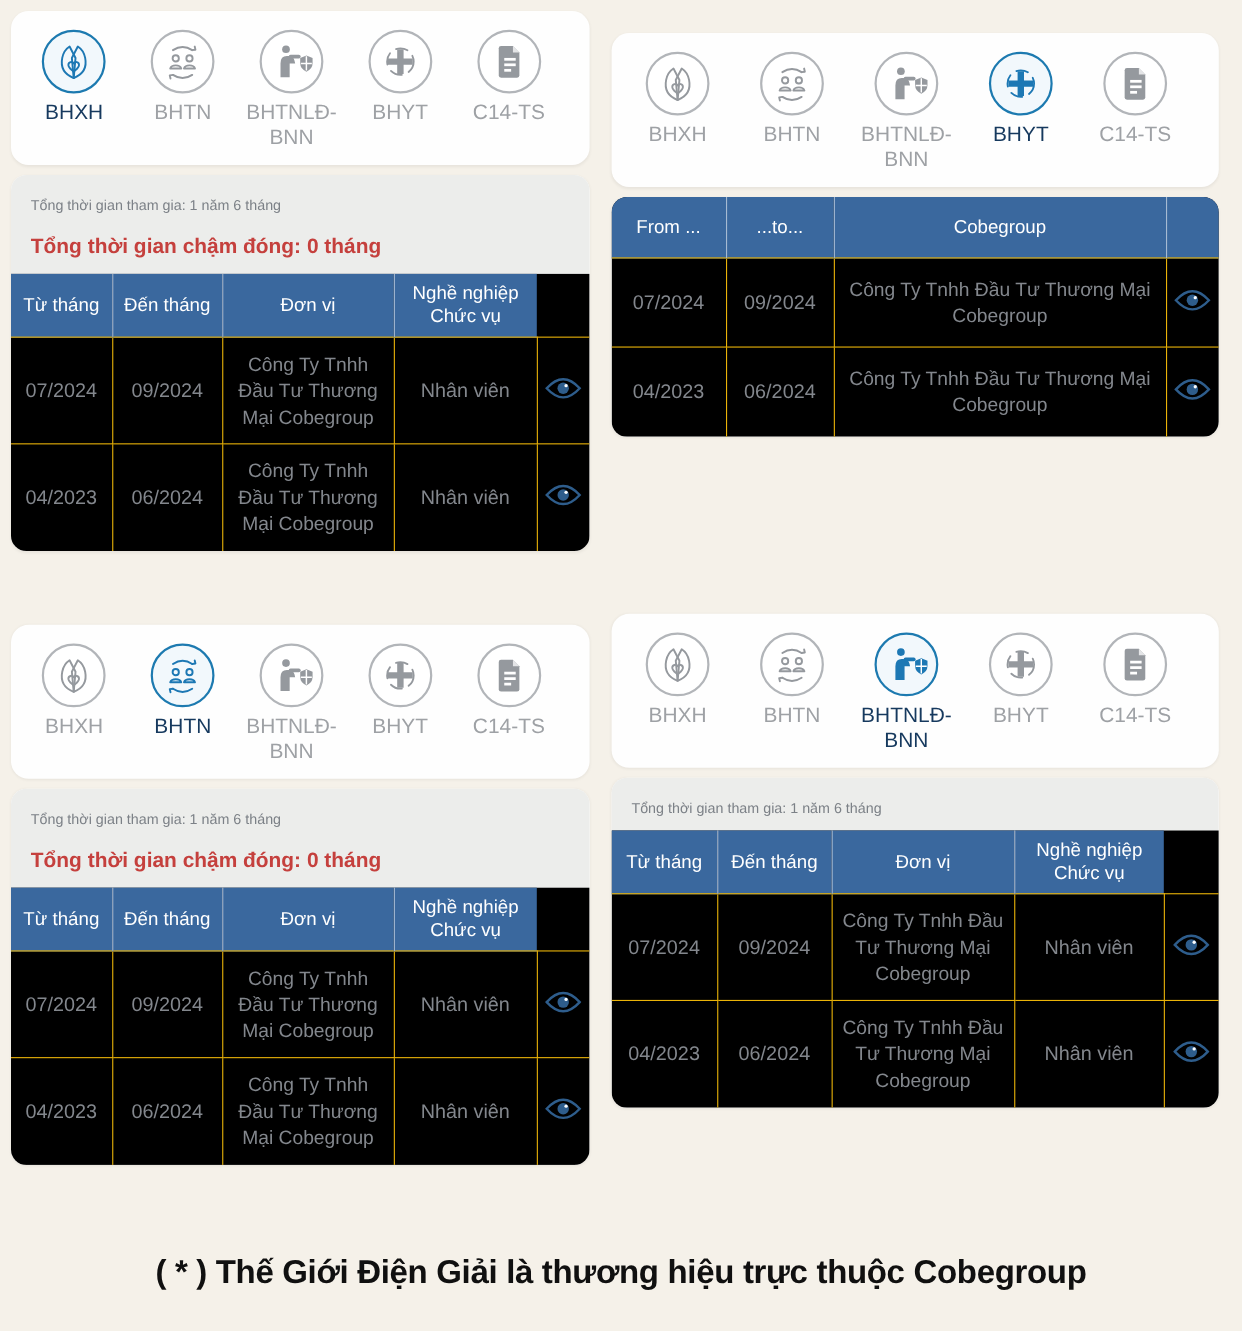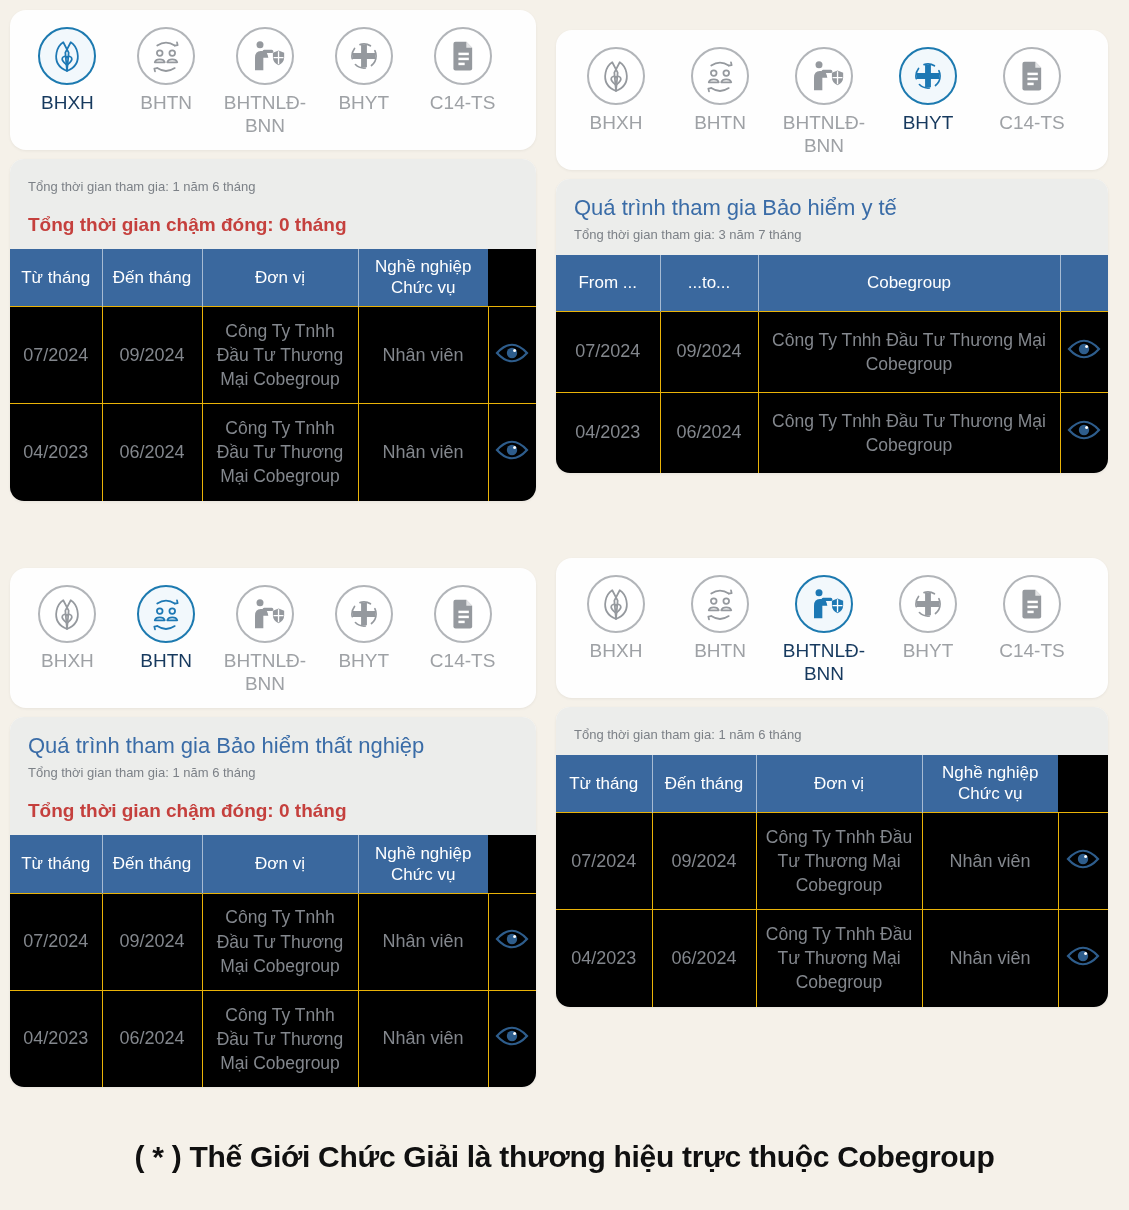--- a/index.html
+++ b/index.html
@@ -272,24 +272,20 @@
     <div class="tab">
       <span class="tab-circle">
           <svg class="glyph">
             <use href="#sym-document"></use>
           </svg>
         </span>
       <span class="tab-label">C14-TS</span>
     </div>
   </div>
   <div class="content-card">
-    <div class="info-block">
-      <div class="panel-title">Quá trình tham gia Bảo hiểm y tế</div>
-      <div class="total-line">Tổng thời gian tham gia: 3 năm 7 tháng</div>
-    </div>
     <table class="data-table en">
       <colgroup>
           <col class="c1">
           <col class="c2">
           <col class="c3">
           <col class="c5">
         </colgroup>
       <thead>
         <tr>
           <th>From ...</th>
@@ -358,21 +354,20 @@
       <span class="tab-circle">
           <svg class="glyph">
             <use href="#sym-document"></use>
           </svg>
         </span>
       <span class="tab-label">C14-TS</span>
     </div>
   </div>
   <div class="content-card">
     <div class="info-block">
-      <div class="panel-title">Quá trình tham gia Bảo hiểm thất nghiệp</div>
       <div class="total-line">Tổng thời gian tham gia: 1 năm 6 tháng</div>
       <div class="late-line">Tổng thời gian chậm đóng: 0 tháng</div>
     </div>
     <table class="data-table vi">
       <colgroup>
           <col class="c1">
           <col class="c2">
           <col class="c3">
           <col class="c4">
           <col class="c5">
@@ -493,13 +488,13 @@
           <td>Nhân viên</td>
           <td><button class="eye-btn"><svg class="eye-svg">
                   <use href="#sym-eye"></use>
                 </svg></button></td>
         </tr>
       </tbody>
     </table>
   </div>
 </section>
 
-<div class="footer-note">( * ) Thế Giới Chức Giải là thương hiệu trực thuộc Cobegroup</div>
+<div class="footer-note">( * ) Thế Giới Điện Giải là thương hiệu trực thuộc Cobegroup</div>
 
 </body></html>

